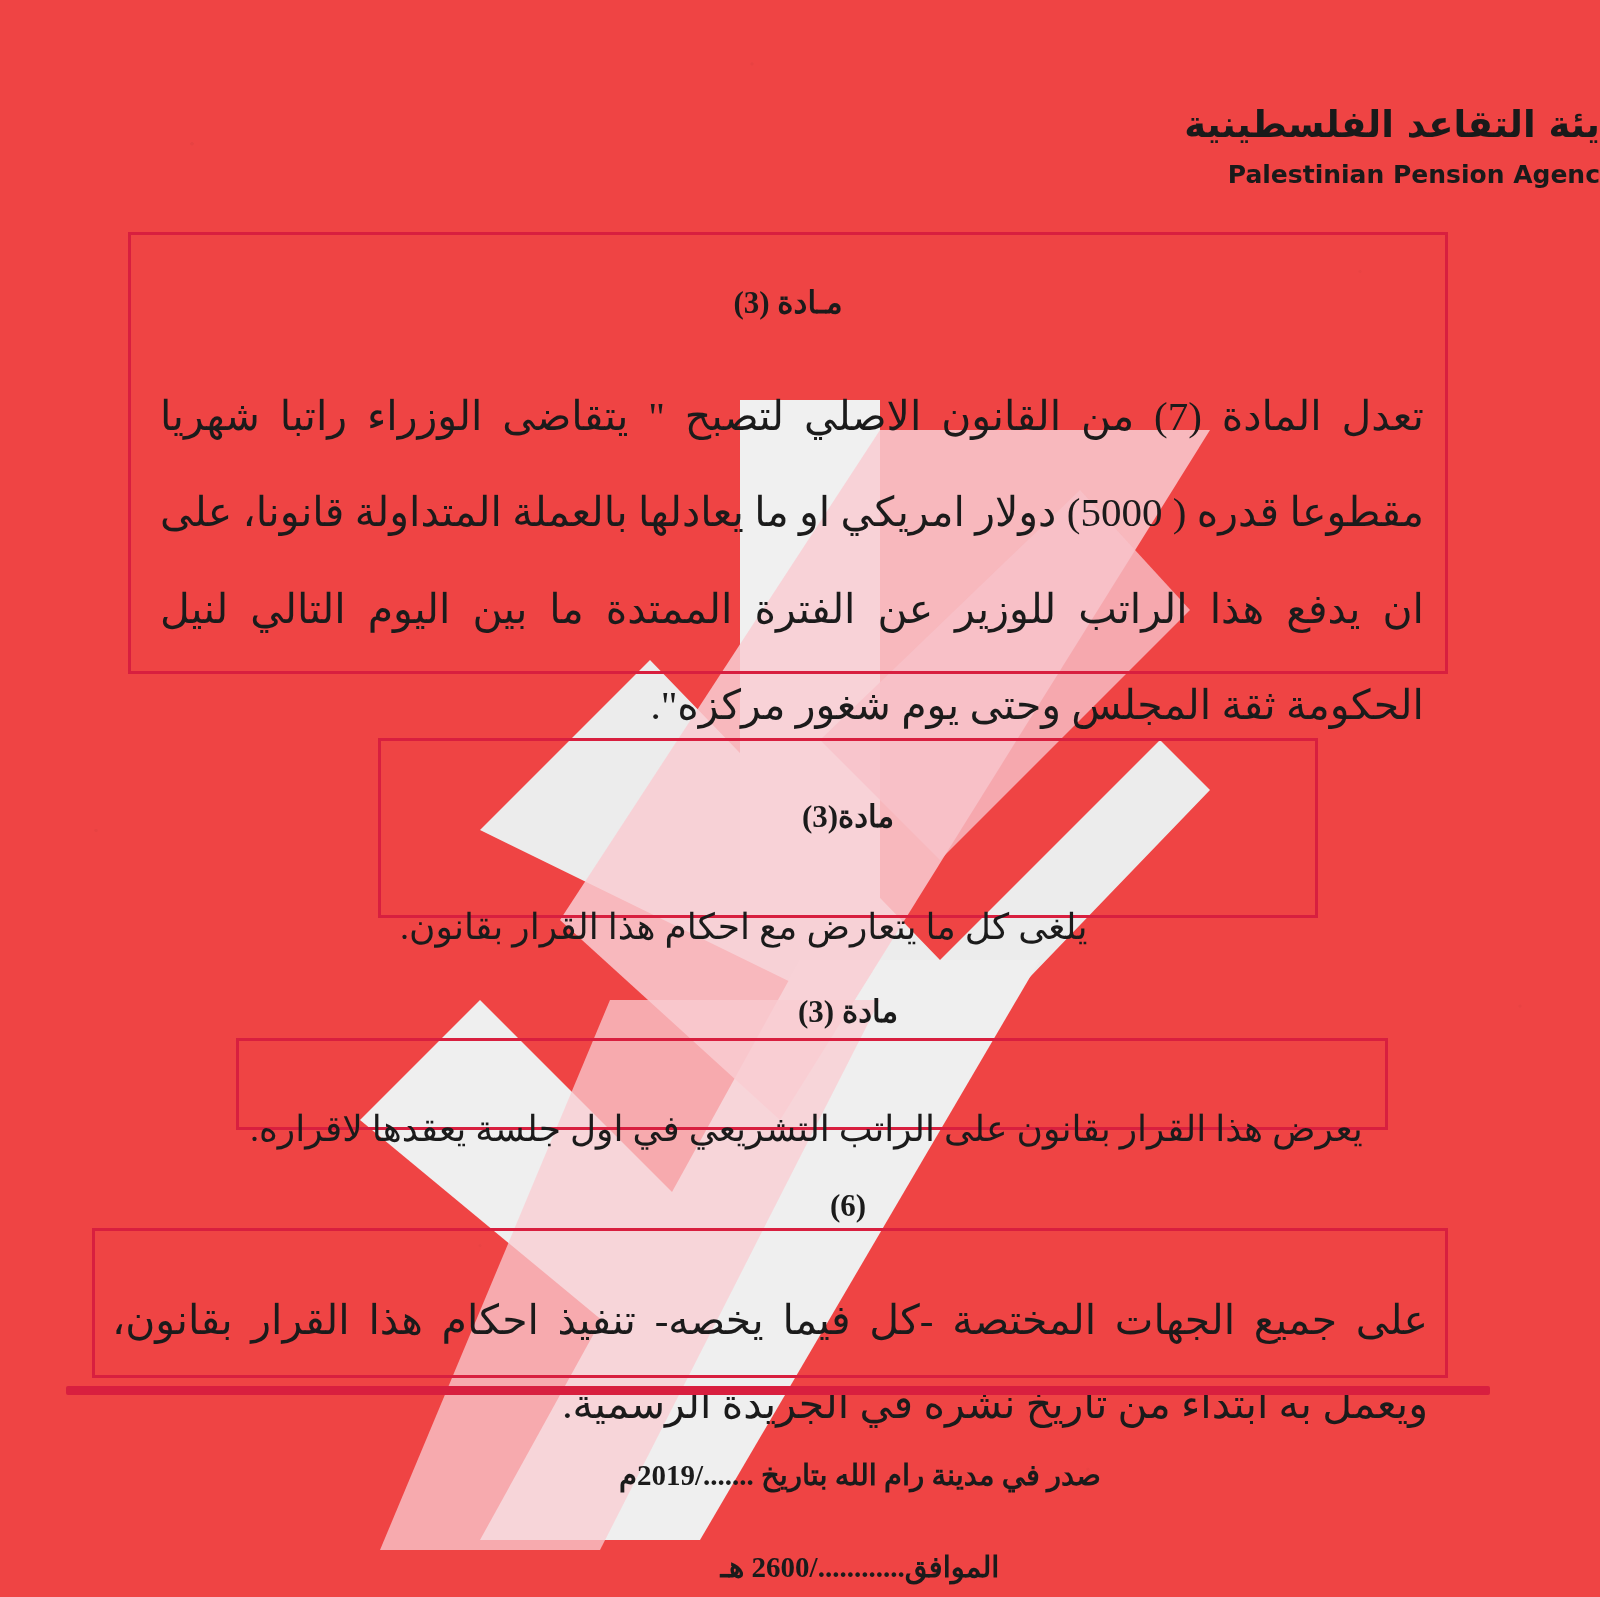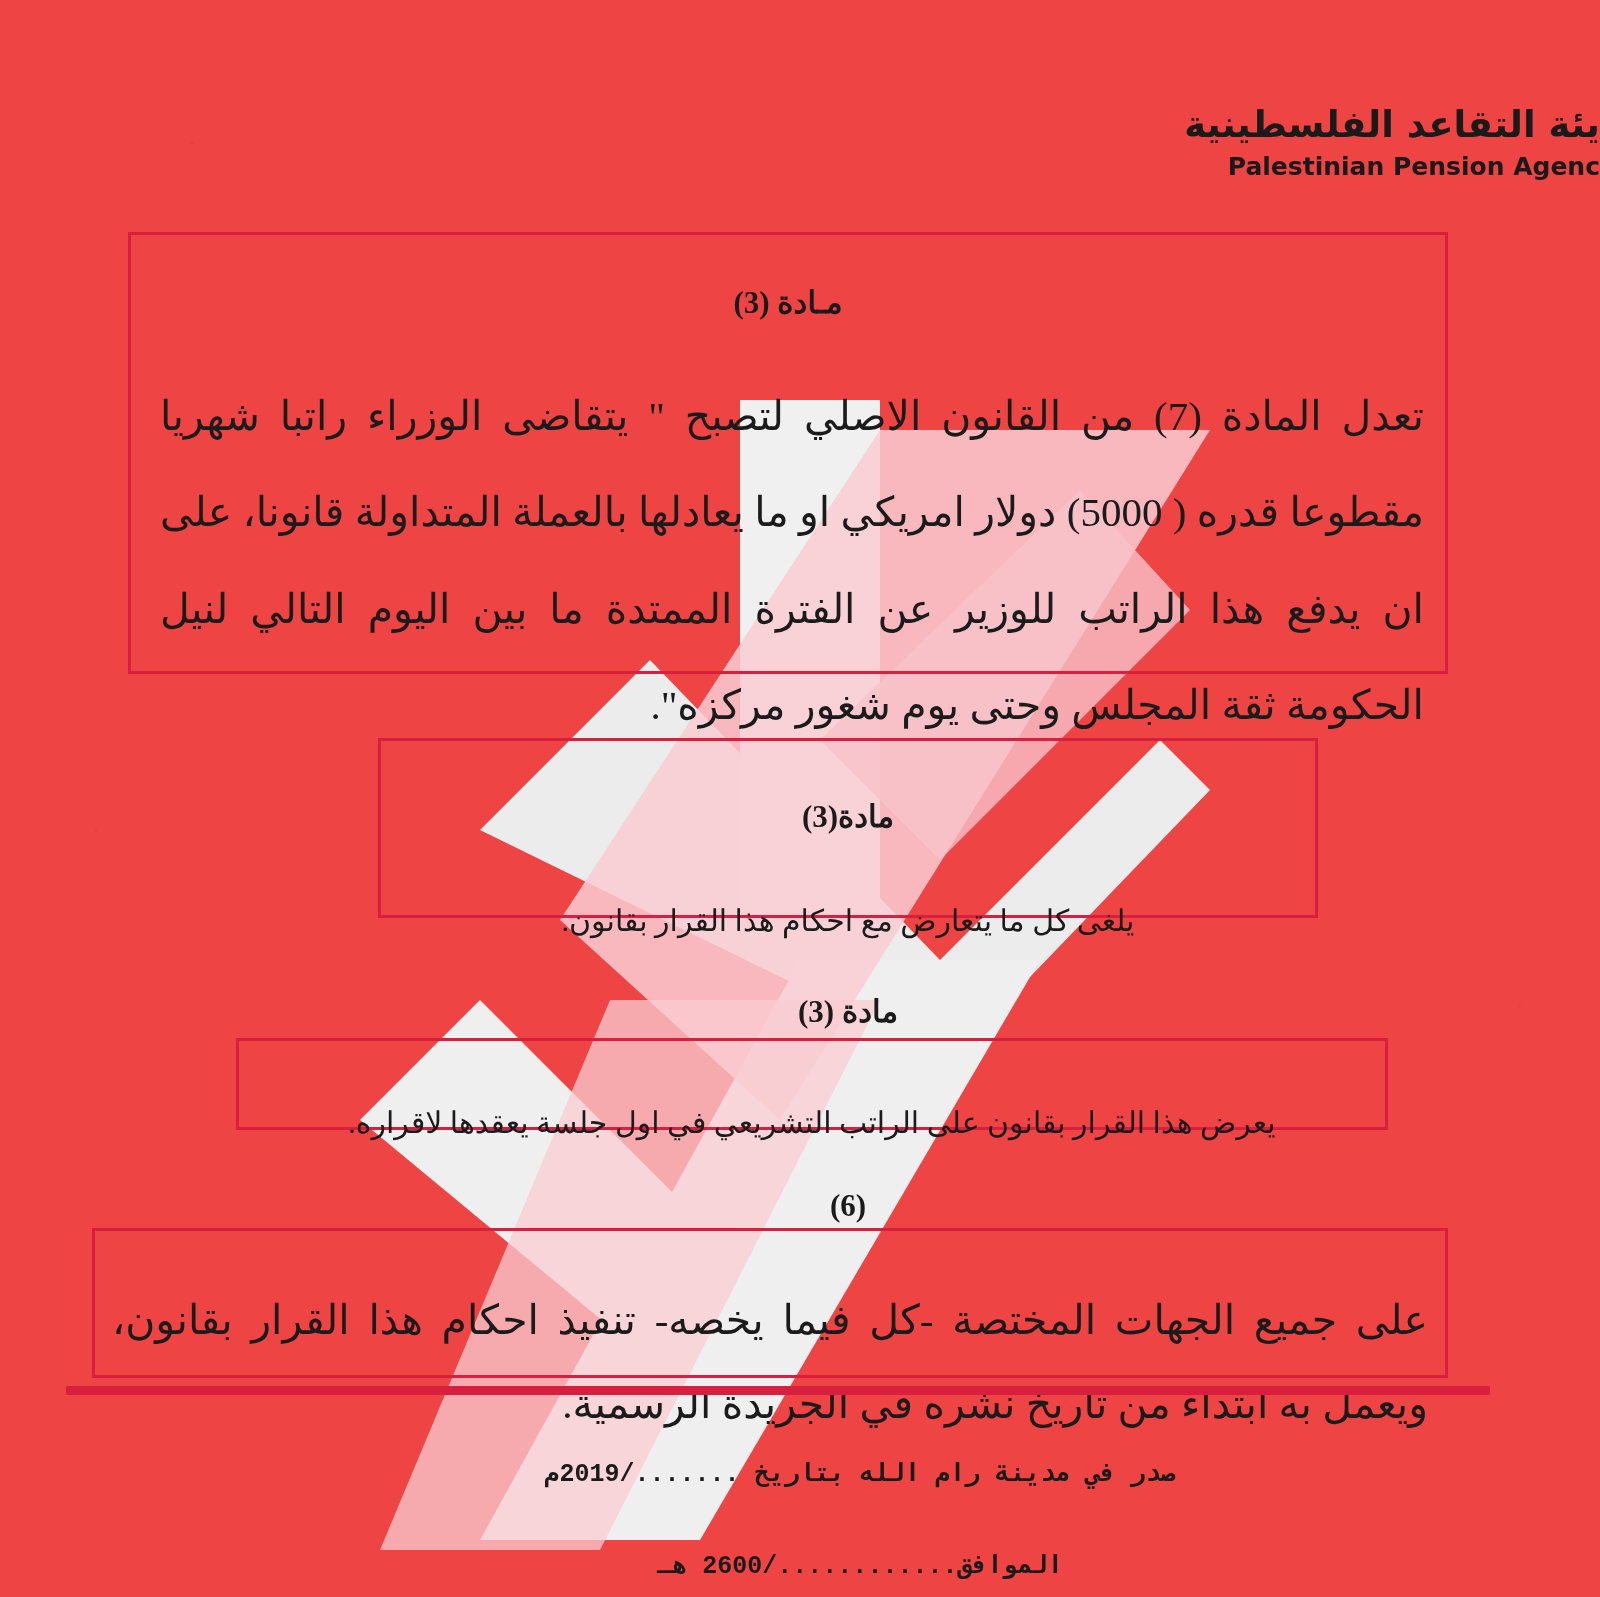--- a/index.html
+++ b/index.html
@@ -61,21 +61,21 @@
     letter-spacing: -0.5px;
     color: #1a1a1a;
     white-space: nowrap;
   }
   .logo-en {
     font-family: "DejaVu Sans", sans-serif;
     font-weight: 700;
     font-size: 25px;
     color: #1a1a1a;
     white-space: nowrap;
-    margin-top: 8px;
+    margin-top: 16px;
     direction: ltr;
     text-align: right;
   }
 
   
   .hl-box {
     position: absolute;
     border: 3px solid #d81f3f;
     box-sizing: border-box;
   }
@@ -93,29 +93,29 @@
     font-size: 31px;
     text-align: center;
   }
   .body-par {
     font-size: 41px;
     line-height: 2.35;
     text-align: justify;
     text-align-last: right;
   }
   .body-center {
-    font-size: 30px;
+    font-size: 36px;
     line-height: 2.2;
-    text-align: center;
+    text-align: left;
   }
   .sig-line {
     font-weight: 700;
-    font-size: 25px;
+    font-size: 29px;
     text-align: center;
-    font-family: Liberation Mono, monospace;
+    font-family: Liberation Serif, serif;
   }
   .red-rule {
     position: absolute;
     background: #d81f3f;
     height: 9px;
     border-radius: 2px;
   }
 </style>
 </head>
 <body>

